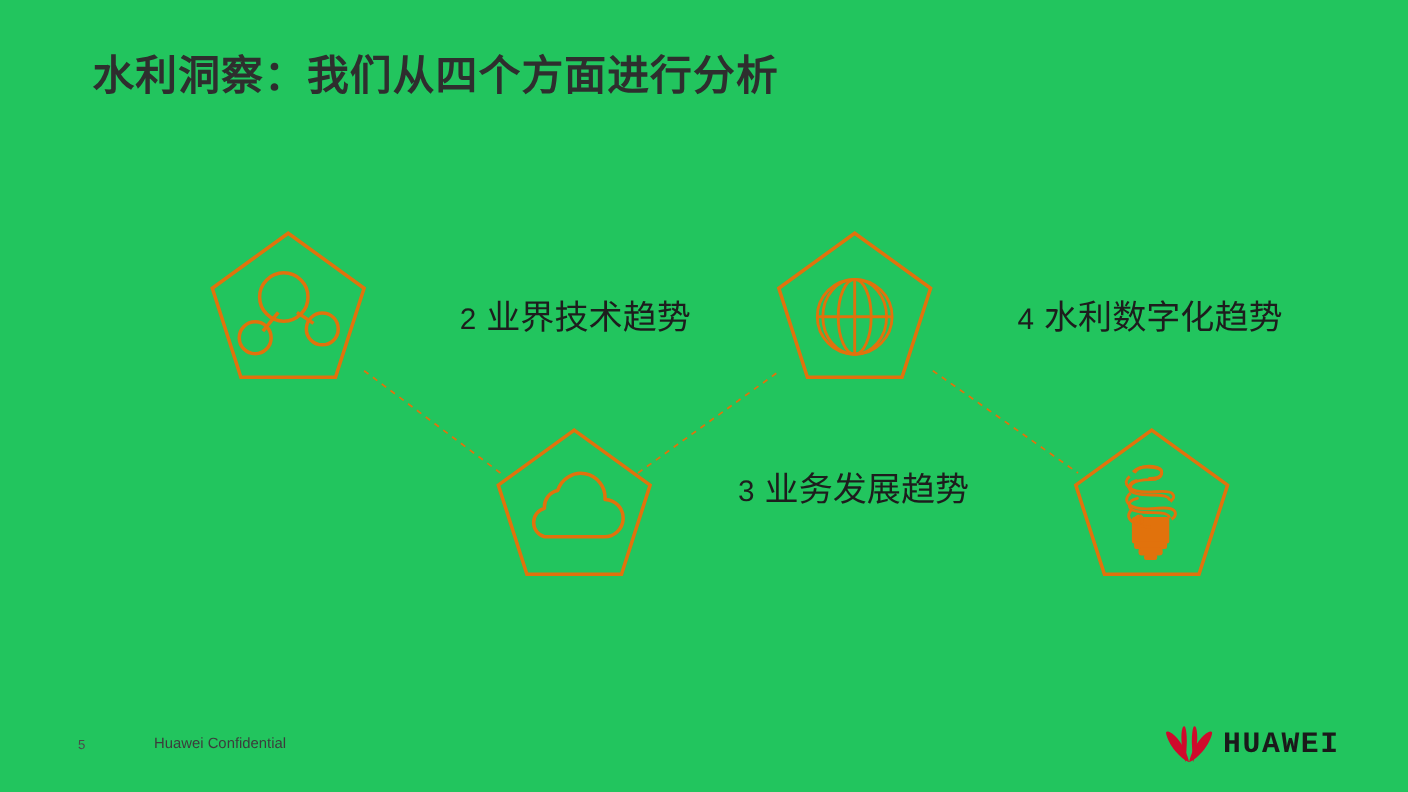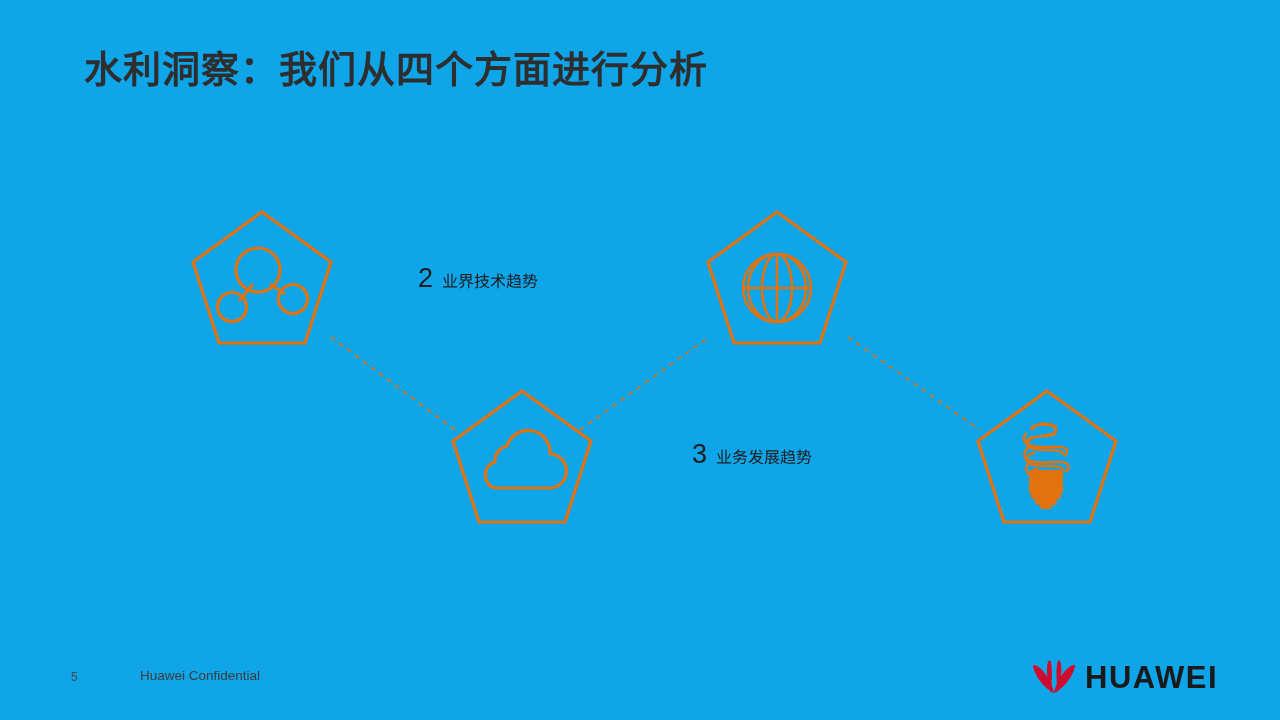--- a/index.html
+++ b/index.html
@@ -14,21 +14,21 @@
     position: relative;
     overflow: hidden;
     font-family: "Liberation Sans", "DejaVu Sans", sans-serif;
     color: #262626;
     -webkit-font-smoothing: antialiased;
   }
 
   #slide {
     position: absolute;
     inset: 0;
-    background: #0ea5e9;
+    background: #22c55e;
   }
 
   
   #slide-title {
     position: absolute;
     left: 84px;
     top: 22px;
     font-family: "Liberation Serif", "DejaVu Serif", serif;
     font-size: 38px;
     line-height: 1.25;
@@ -75,30 +75,30 @@
   }
   .caption .num {
     font-family: "Liberation Sans", "DejaVu Sans", sans-serif;
     font-size: 27px;
     font-weight: 400;
     color: #1d1d1d;
     vertical-align: baseline;
   }
   .caption .txt {
     font-family: "Liberation Serif", "DejaVu Serif", serif;
-    font-size: 16px;
+    font-size: 31px;
     font-weight: 400;
     color: #1d1d1d;
     margin-left: 9px;
     vertical-align: baseline;
   }
 
   #caption-1 { left: 151px; top: 419px; }
   #caption-2 { left: 418px; top: 263px; }
-  #caption-3 { left: 692px; top: 419px; margin-top: 20px; }
+  #caption-3 { left: 671px; top: 419px; }
   #caption-4 { left: 925px; top: 263px; }
 
   
   #footer {
     position: absolute;
     left: 0;
     bottom: 0;
     width: 1280px;
     height: 64px;
   }
@@ -121,22 +121,22 @@
   }
   #brand-logo {
     position: absolute;
     right: 62px;
     top: 4px;
     display: flex;
     align-items: center;
     gap: 9px;
   }
   #brand-wordmark {
-    font-family: Liberation Sans, sans-serif;
-    font-size: 31px;
+    font-family: Liberation Mono, monospace;
+    font-size: 27px;
     font-weight: bold;
     letter-spacing: 1.5px;
     color: #1a1a1a;
   }
 </style>
 </head>
 <body>
 
 <div id="slide">
 
@@ -210,20 +210,23 @@
           <path d="M65 87 v-3 M66 90 v-5"></path>
         </g>
       </svg>
     </div>
 
     <div class="caption" id="caption-2">
       <span class="num">2</span><span class="txt">业界技术趋势</span>
     </div>
     <div class="caption" id="caption-3">
       <span class="num">3</span><span class="txt">业务发展趋势</span>
+    </div>
+    <div class="caption" id="caption-4">
+      <span class="num">4</span><span class="txt">水利数字化趋势</span>
     </div>
 
   </div>
 
   <div id="footer">
     <div id="page-number">5</div>
     <div id="confidential-note">Huawei Confidential</div>
     <div id="brand-logo">
       <svg width="44" height="36" viewBox="0 0 44 36" xmlns="http://www.w3.org/2000/svg">
         <g fill="#cf0a2c">

